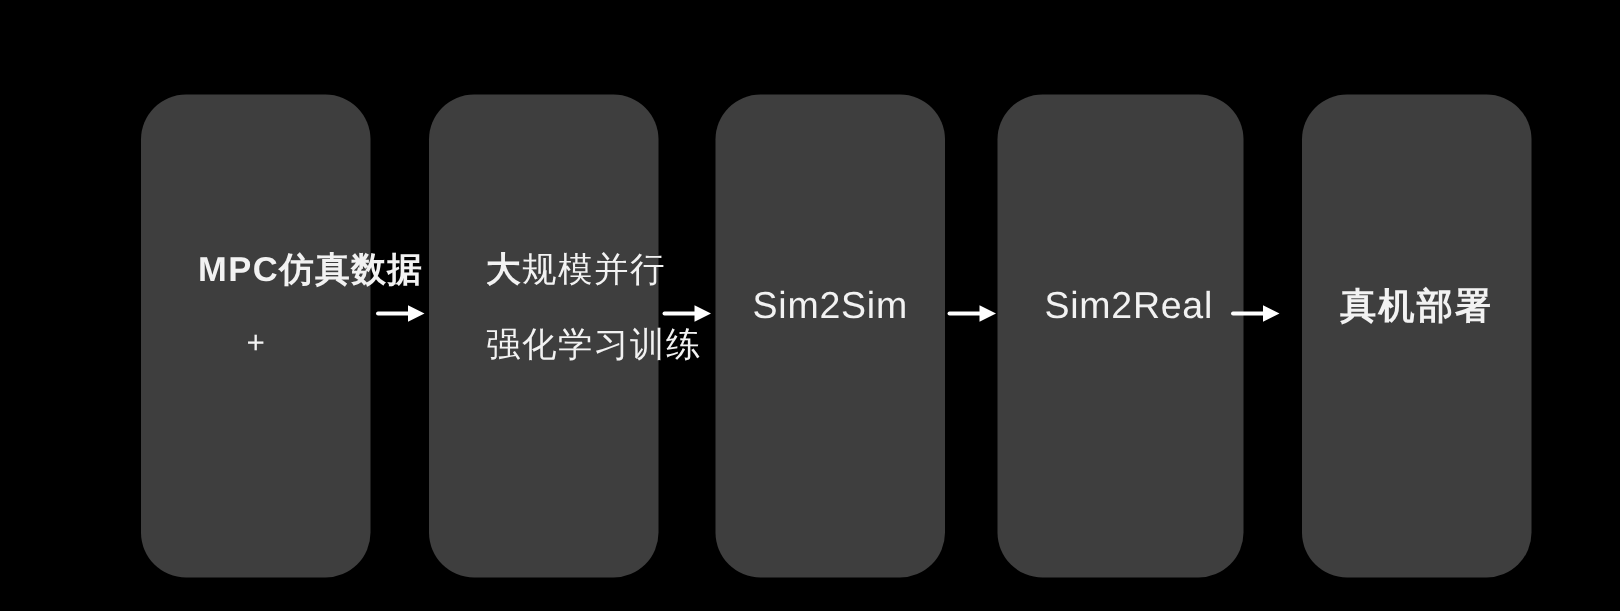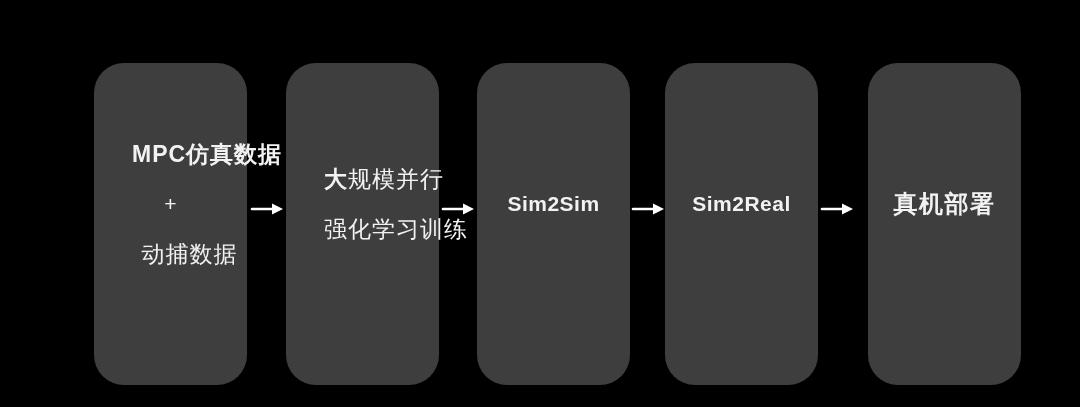--- a/index.html
+++ b/index.html
@@ -22,21 +22,21 @@
     height: 322px;
     background: #3e3e3e;
     border-radius: 30px;
     display: flex;
     align-items: center;
     justify-content: center;
   }
   .node-1 { left: 94px; }
   .node-2 { left: 286px; }
   .node-3 { left: 477px; }
-  .node-4 { left: 665px; }
+  .node-4 { left: 665px; padding-left: 11px; }
   .node-5 { left: 856px; margin-left: 12px; }
   .node-content {
     text-align: center;
     color: #f2f2f2;
     transform: translateY(-20px);
     width: 100%;
   }
   .cjk-line {
     font-size: 23px;
     line-height: 50px;
@@ -45,23 +45,23 @@
     white-space: nowrap;
     padding-left: 38px;
   }
   .bold { font-weight: 700; }
   .plus-line {
     font-size: 21px;
     line-height: 50px;
     font-weight: 400;
   }
   .label-en {
-    font-size: 21px;
+    font-size: 25px;
     letter-spacing: 0.5px;
-    font-weight: 700;
+    font-weight: 400;
   }
   .label-cjk {
     font-size: 24px;
     font-weight: 700;
     letter-spacing: 1.5px;
     white-space: nowrap;
   }
   .arrow {
     position: absolute;
     top: 200px;
@@ -73,21 +73,20 @@
 </style>
 </head>
 <body>
 
 <div class="canvas">
 
   <div class="node node-1">
     <div class="node-content">
       <div class="cjk-line bold">MPC仿真数据</div>
       <div class="plus-line">+</div>
-      <div class="cjk-line">动捕数据</div>
     </div>
   </div>
 
   <svg class="arrow arrow-1" width="34" height="18" viewBox="0 0 34 18">
     <line x1="2" y1="9" x2="23" y2="9" stroke-width="2.6" stroke-linecap="round" stroke="#ffffff"></line>
     <polygon points="22,3.5 33,9 22,14.5" fill="#ffffff"></polygon>
   </svg>
 
   <div class="node node-2">
     <div class="node-content">

